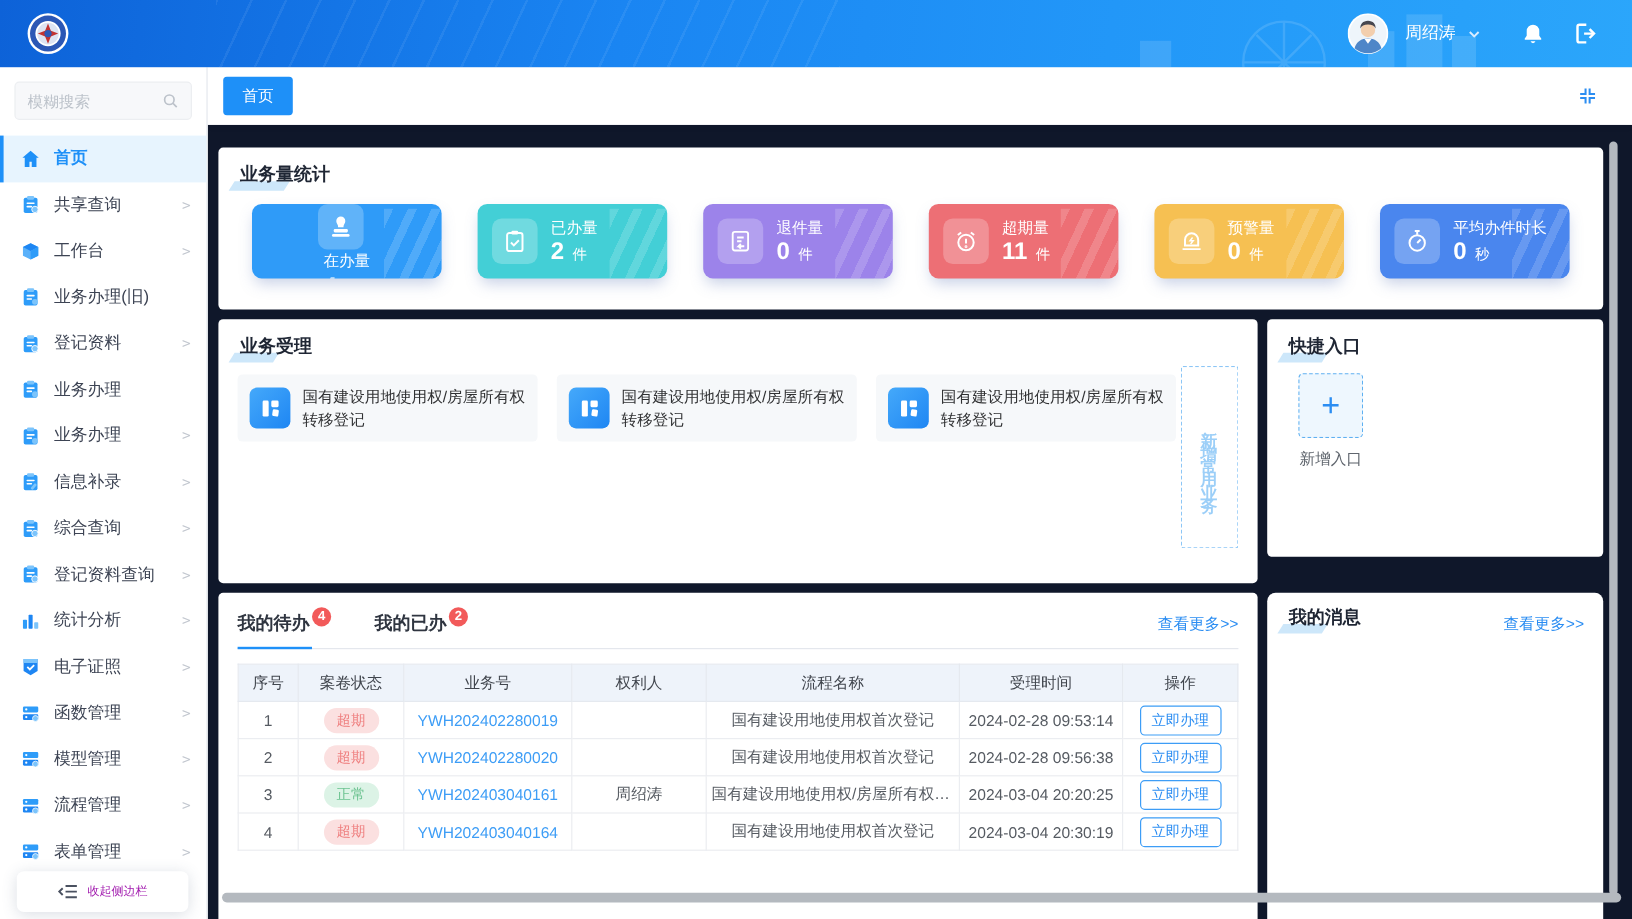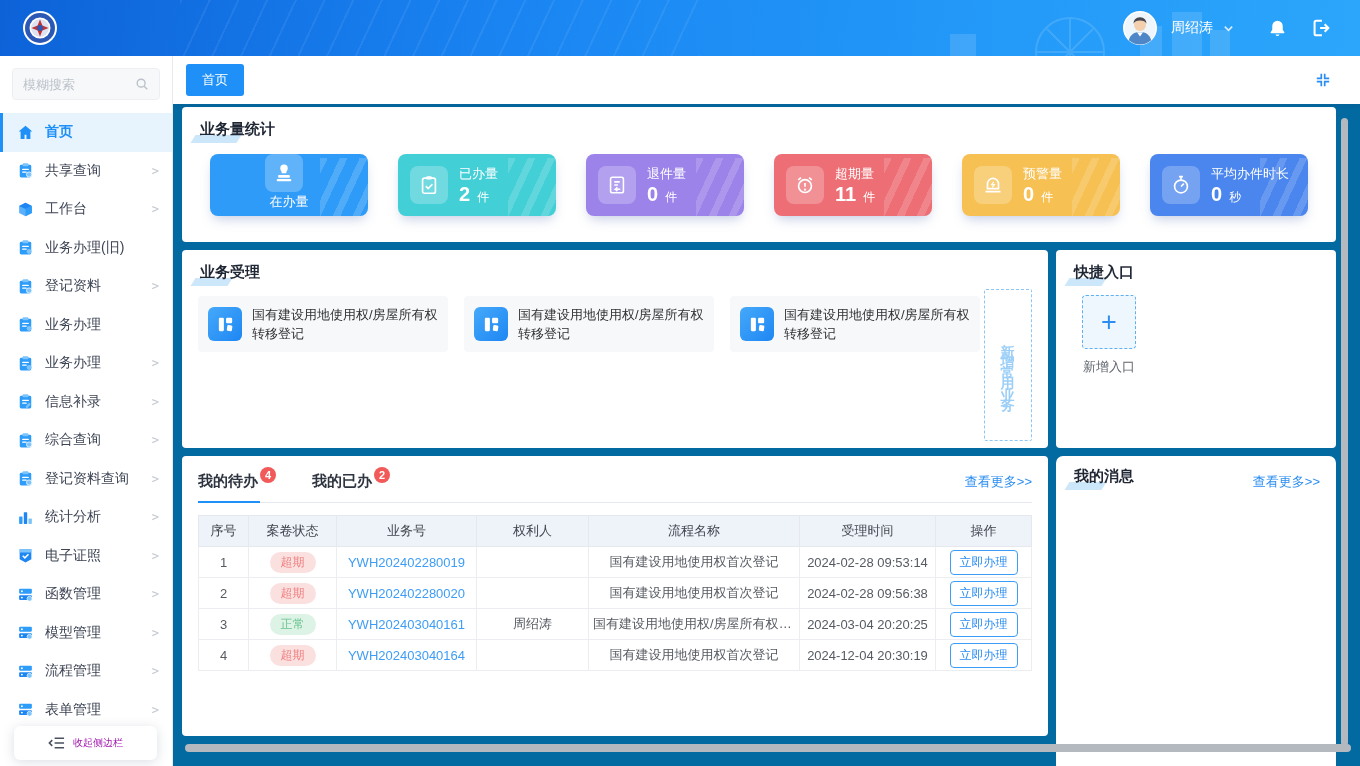--- a/index.html
+++ b/index.html
@@ -42,22 +42,22 @@
   .collapse-btn { position:absolute; bottom:6px; left:14px; width:143px; height:34px; background:#fff;
     border-radius:6px; box-shadow:0 2px 12px rgba(70,90,120,.20); display:flex; align-items:center;
     justify-content:center; gap:8px; font-size:10px; color:#a21caf; cursor:pointer; }
 
   
   .main { position:absolute; left:173px; top:56px; width:1187px; height:710px; }
   .tabbar { height:48px; background:#fff; display:flex; align-items:center; padding:0 13px;
     box-shadow:0 2px 5px rgba(0,21,41,.07); position:relative; z-index:3; }
   .tab-home { background:#1e90f8; color:#fff; font-size:13px; padding:7px 16px; border-radius:3px; cursor:pointer; }
   .fullscreen { margin-left:auto; margin-right:16px; cursor:pointer; display:flex; }
-  .content { position:absolute; top:48px; left:0; right:0; bottom:0; background:#0369a1;
-    padding:3px 0 0 9px; overflow:hidden; }
+  .content { position:absolute; top:48px; left:0; right:0; bottom:0; background:#0f172a;
+    padding:19px 0 0 9px; overflow:hidden; }
   .panel { background:#fff; border-radius:4px; }
   .section-title { font-size:15px; font-weight:bold; color:#1f2634; position:relative;
     display:inline-block; z-index:0; padding:0 2px; white-space:nowrap; }
   .section-title::after { content:''; position:absolute; left:-5px; bottom:-4px; width:58%; height:8px;
     background:#cde7fa; transform:skewX(-32deg); z-index:-1; }
 
   
   .stats-panel { width:1154px; height:135px; padding:13px 16px; margin-bottom:8px; }
   .stats-cards { display:flex; justify-content:space-between; margin-top:15px; padding:0 12px; }
   .stat-card { width:158px; height:62px; border-radius:8px; display:flex; align-items:center;
@@ -66,21 +66,21 @@
   .stat-card::after { content:''; position:absolute; right:-8px; top:4px; width:56px; height:72px;
     background:repeating-linear-gradient(115deg,rgba(255,255,255,.16) 0 7px,transparent 7px 18px); }
   .sicon { width:38px; height:38px; border-radius:8px; background:rgba(255,255,255,.24);
     display:flex; align-items:center; justify-content:center; margin-right:11px; flex:none; }
   .slabel { font-size:13px; line-height:1.5; }
   .svalue { font-size:20px; font-weight:bold; line-height:1.15; }
   .sunit { font-size:12px; font-weight:normal; margin-left:7px; }
 
   
   .row2 { display:flex; gap:8px; margin-bottom:8px; }
-  .accept-panel { width:866px; height:198px; padding:13px 16px; position:relative; }
+  .accept-panel { width:866px; height:220px; padding:13px 16px; position:relative; }
   .accept-cards { display:flex; gap:16px; margin-top:14px; }
   .accept-card { width:250px; height:56px; background:#f6f8fa; border-radius:4px;
     display:flex; align-items:center; padding:0 10px; cursor:pointer; }
   .aicon { width:34px; height:34px; border-radius:6px; background:linear-gradient(135deg,#45a9fa,#1e86f3);
     margin-right:10px; flex:none; display:flex; align-items:center; justify-content:center; }
   .atext { font-size:13px; color:#303133; line-height:1.5; }
   .add-biz-box { position:absolute; right:16px; top:39px; width:48px; height:152px;
     border:1px dashed #8cc6f6; border-radius:2px; color:#9ccff8; font-size:14px; font-weight:bold;
     display:flex; align-items:center; justify-content:center; writing-mode:vertical-lr;
     text-orientation:upright; letter-spacing:11px; cursor:pointer; }
@@ -620,21 +620,21 @@
               <td>国有建设用地使用权/房屋所有权转移登记</td>
               <td>2024-03-04 20:20:25</td>
               <td><span class="op-btn">立即办理</span></td>
             </tr>
             <tr>
               <td>4</td>
               <td><span class="status-pill status-danger">超期</span></td>
               <td><span class="biz-link">YWH202403040164</span></td>
               <td></td>
               <td>国有建设用地使用权首次登记</td>
-              <td>2024-12-04 20:30:19</td>
+              <td>2024-03-04 20:30:19</td>
               <td><span class="op-btn">立即办理</span></td>
             </tr>
           </tbody>
         </table>
       </div>
 
       <div class="panel msg-panel">
         <div class="msg-head">
           <span class="section-title">我的消息</span>
           <span class="view-more">查看更多&gt;&gt;</span>

